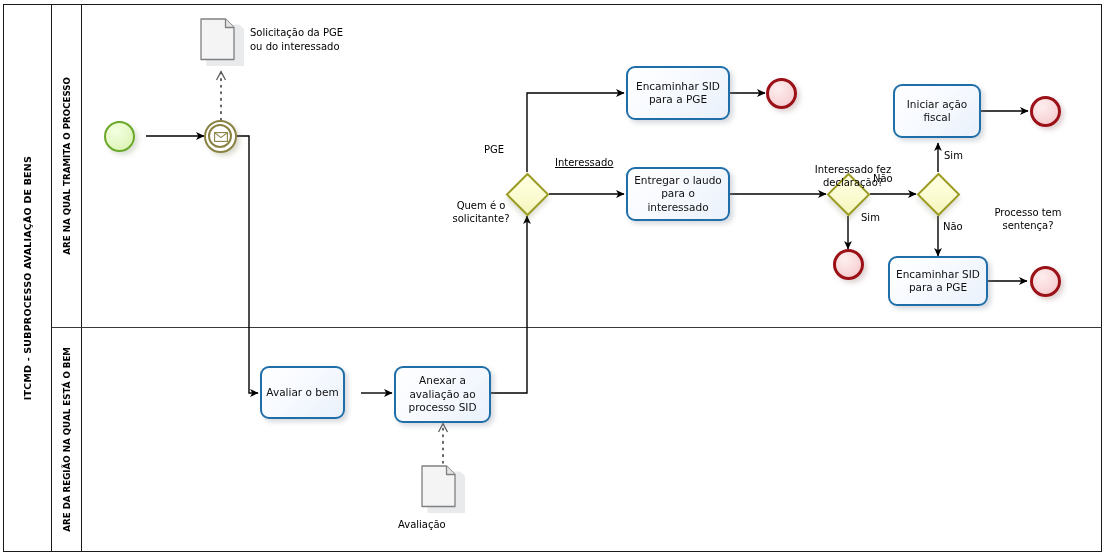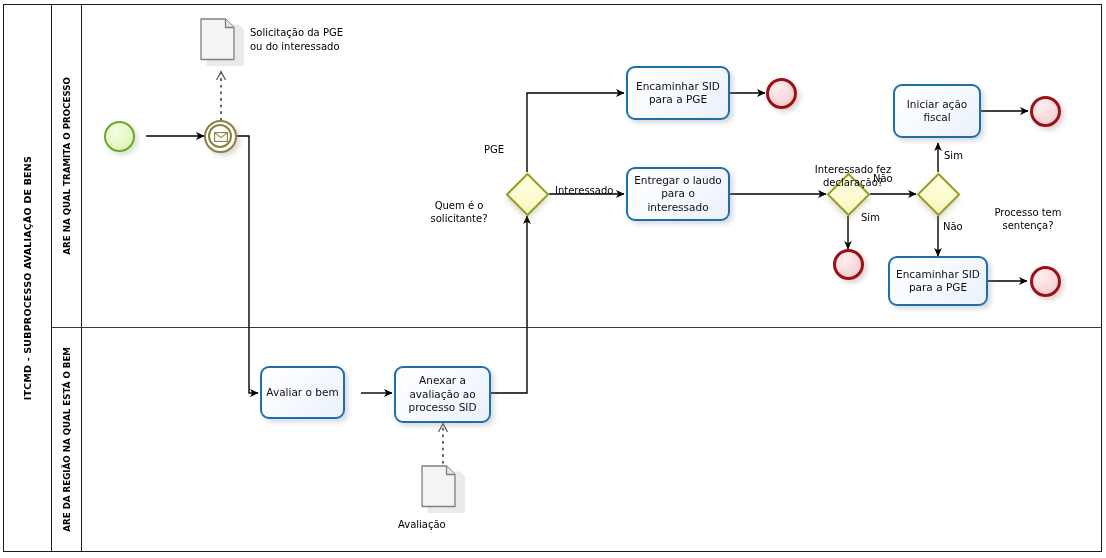--- a/index.html
+++ b/index.html
@@ -200,21 +200,21 @@
   </div>
 
   <div class="ev ev-end" style="left:766px;top:78px;"></div>
   <div class="ev ev-end" style="left:833px;top:249px;"></div>
   <div class="ev ev-end" style="left:1030px;top:96px;"></div>
   <div class="ev ev-end" style="left:1030px;top:266px;"></div>
 
   <div class="gw" style="left:505px;top:172px;">
     <i></i>
   </div>
-  <div class="elabel multi" style="left:424px;top:174px;width:70px;">Quem é o solicitante?</div>
+  <div class="elabel multi" style="left:446px;top:174px;width:70px;">Quem é o solicitante?</div>
 
   <div class="gw" style="left:826px;top:172px;">
     <i></i>
   </div>
   <div class="elabel multi" style="left:803px;top:138px;width:100px;">Interessado fez declaração?</div>
 
   <div class="gw" style="left:916px;top:172px;">
     <i></i>
   </div>
   <div class="elabel multi" style="left:986px;top:181px;width:84px;">Processo tem sentença?</div>
@@ -237,19 +237,19 @@
 
   <div class="task" style="left:260px;top:366px;width:85px;height:53px;">
     <span>Avaliar o bem</span>
   </div>
 
   <div class="task" style="left:394px;top:366px;width:97px;height:57px;">
     <span>Anexar a avaliação ao processo SID</span>
   </div>
 
   <div class="elabel" style="left:484px;top:143px;">PGE</div>
-  <div class="elabel" style="left:555px;top:184px;">Interessado</div>
+  <div class="elabel" style="left:555px;top:156px;text-decoration:underline;">Interessado</div>
   <div class="elabel" style="left:873px;top:172px;">Não</div>
   <div class="elabel" style="left:861px;top:211px;">Sim</div>
   <div class="elabel" style="left:944px;top:149px;">Sim</div>
   <div class="elabel" style="left:943px;top:220px;">Não</div>
 
 </div>
 
 </body></html>

